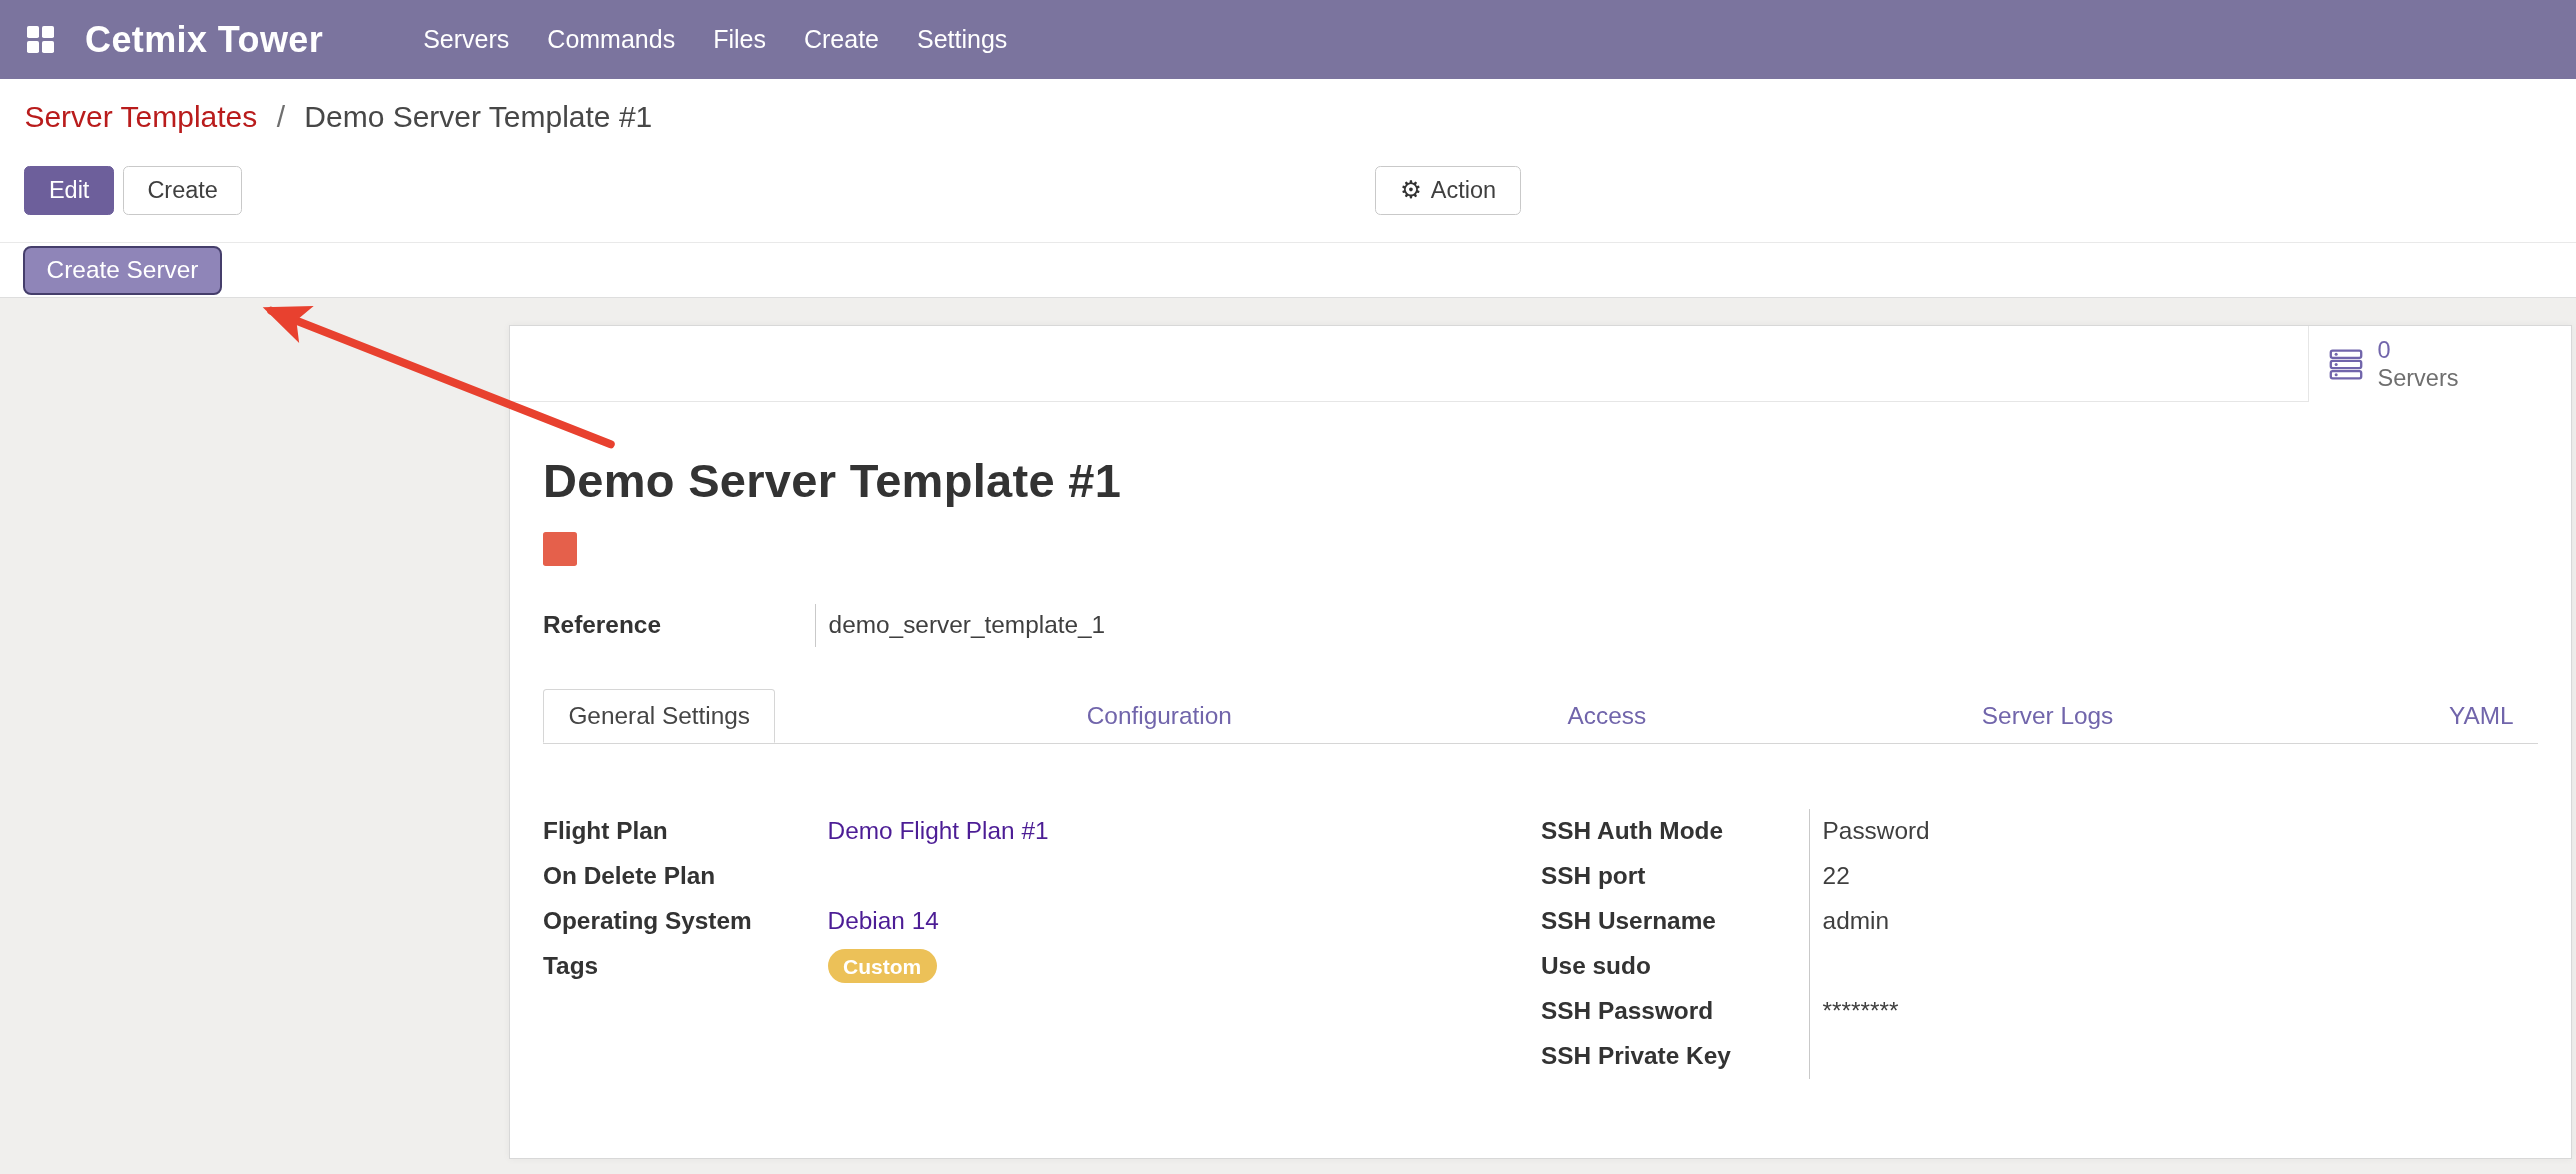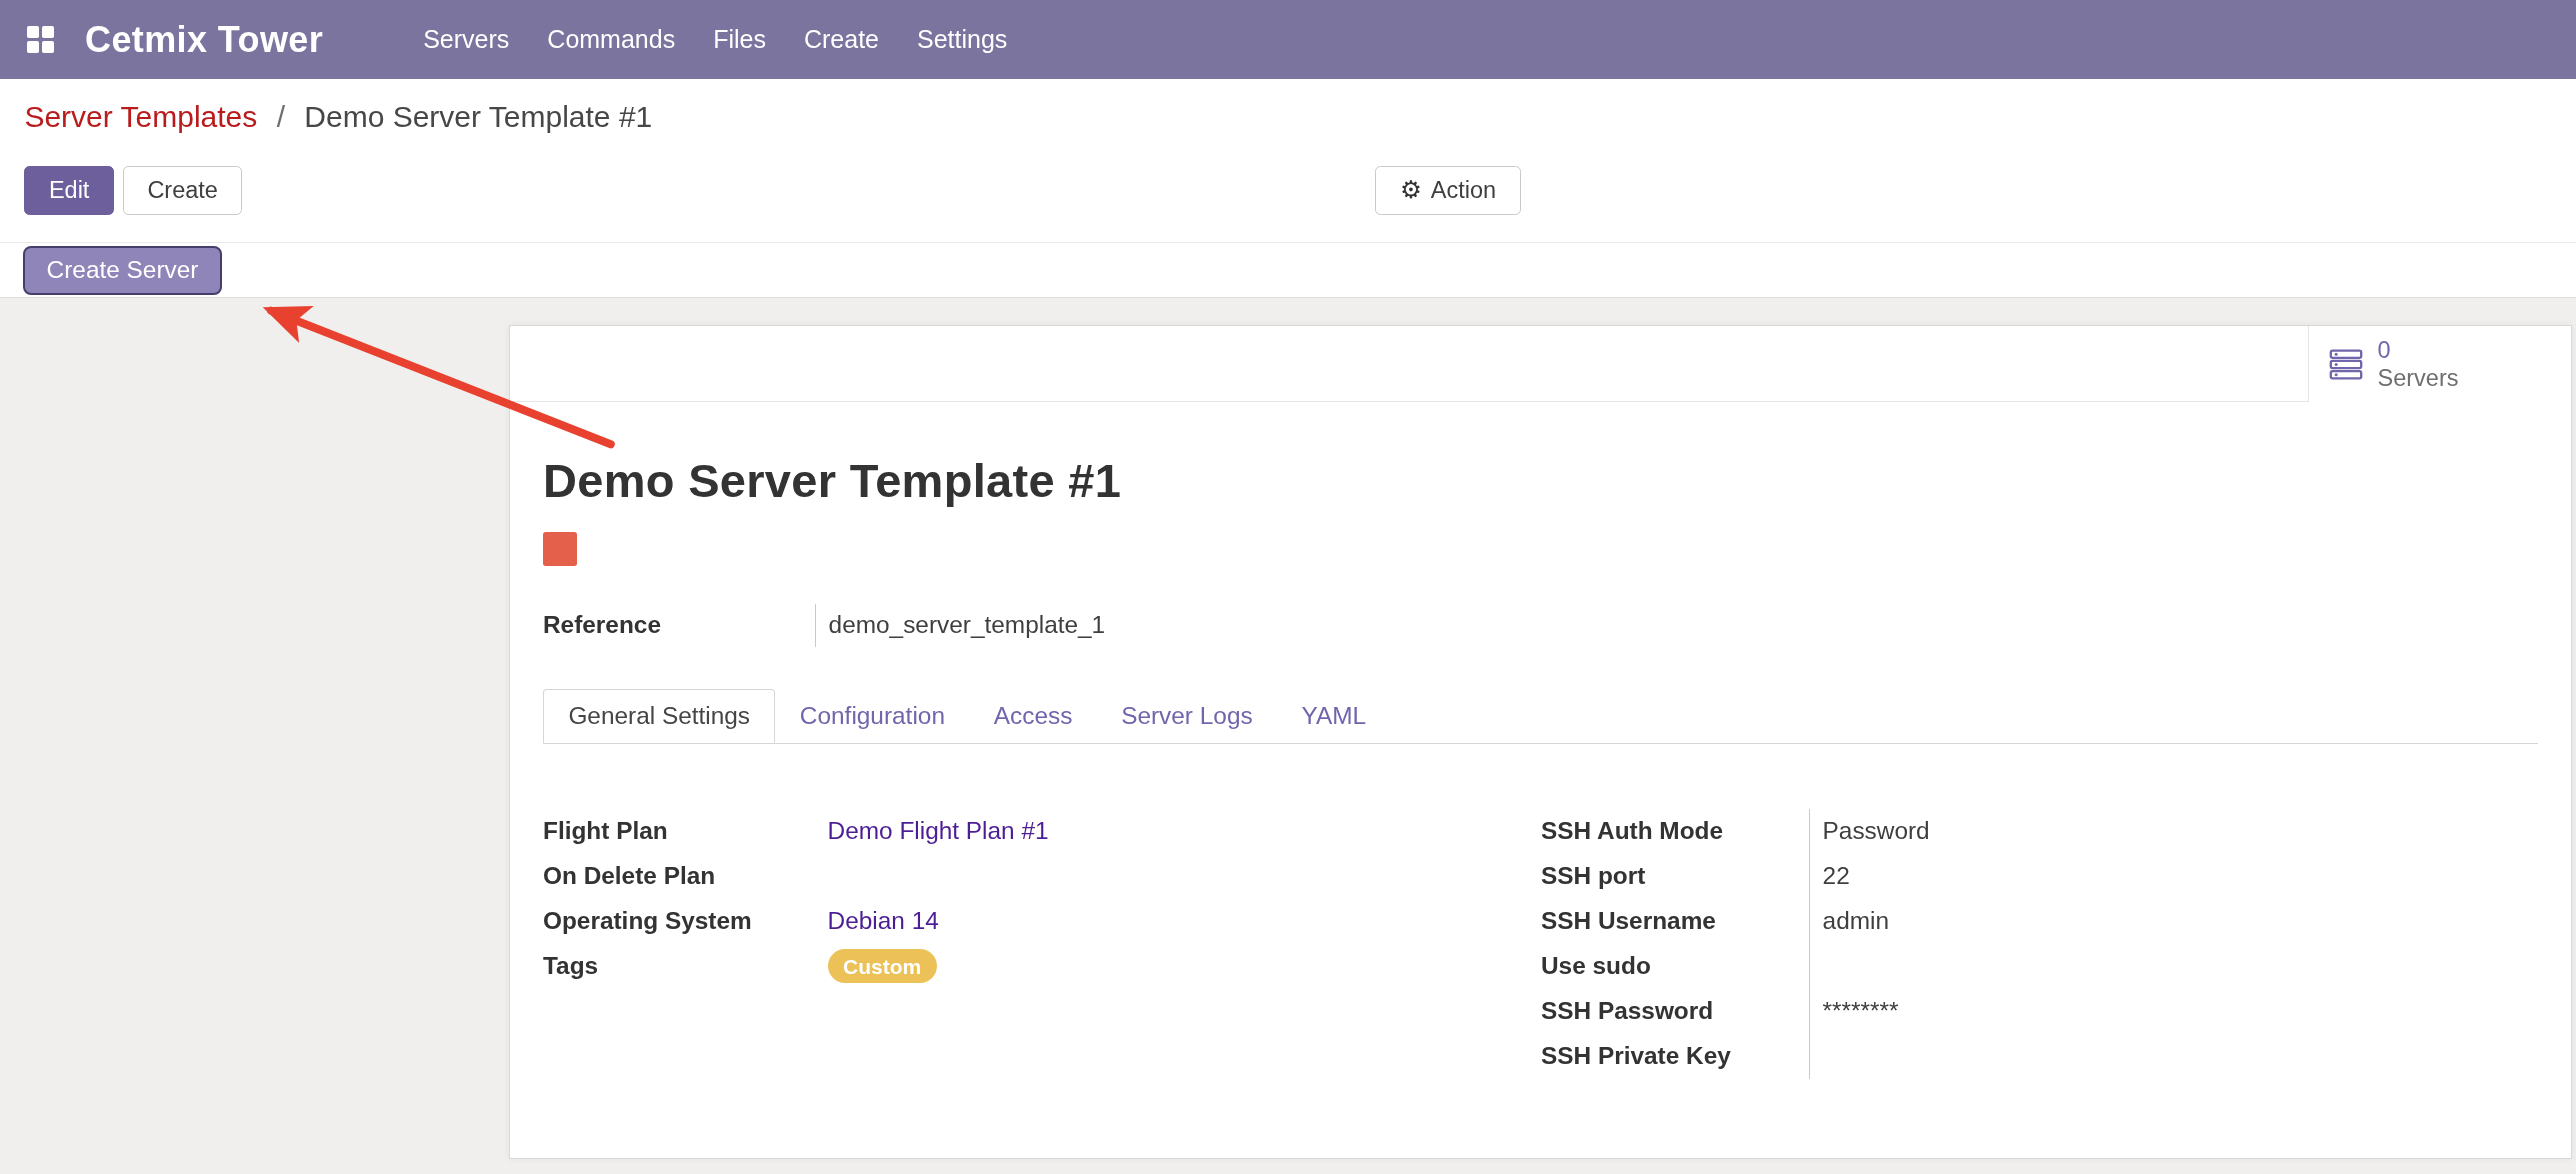--- a/index.html
+++ b/index.html
@@ -163,20 +163,21 @@
     flex: 1;
   }
   .fvalue.vsep { border-left: 0.9px solid #c9c9c9; }
   .ref-row { margin-top: 38px; min-height: 43px; max-width: 994px; }
 
   .tabs {
     margin-top: 42px;
     display: flex;
     border-bottom: 0.9px solid #d6d6d6;
     height: 55px;
+    justify-content: space-between;
   }
   .tab {
     font-size: 24.4px;
     color: #7165ab;
     padding: 0 24.4px;
     line-height: 54px;
     cursor: pointer;
     white-space: nowrap;
   }
   .tab.active {

